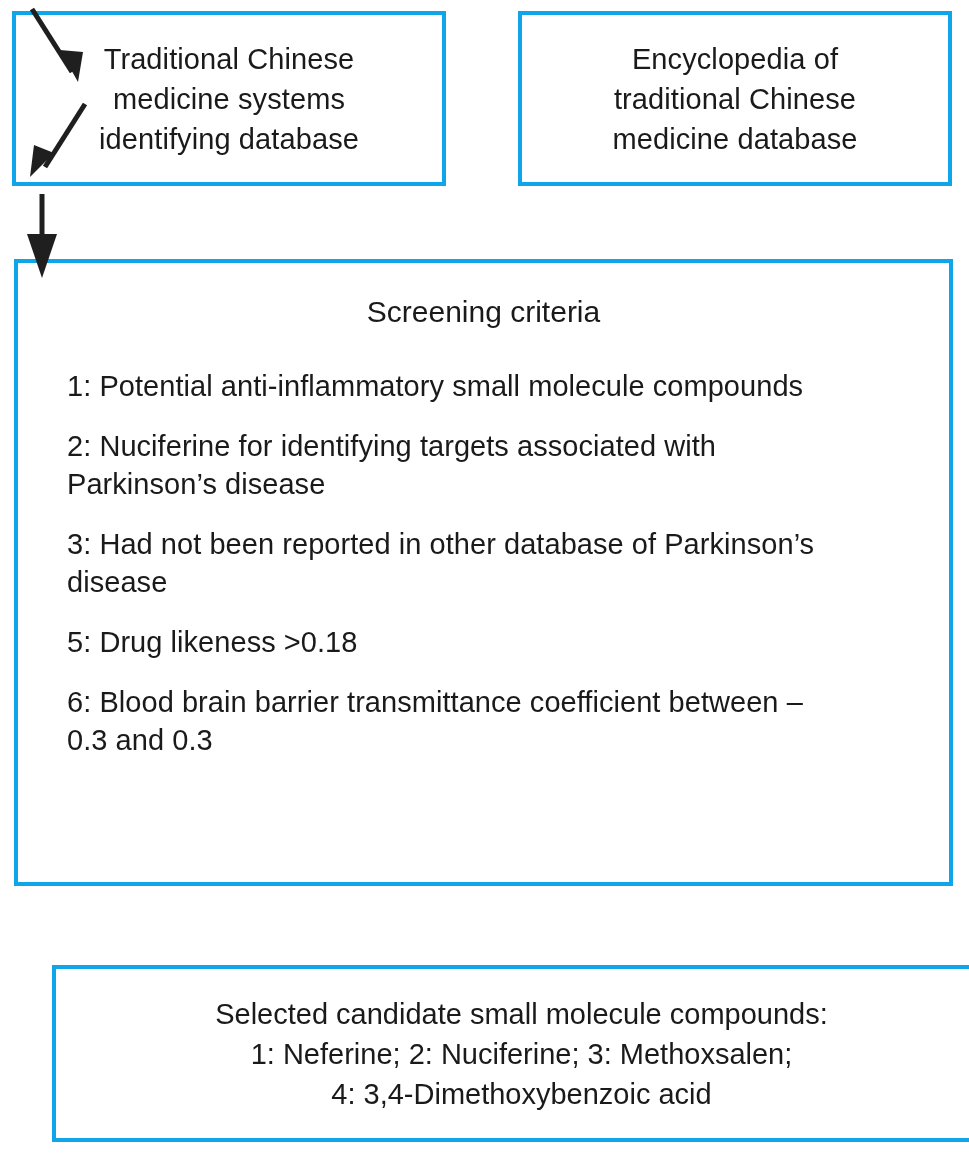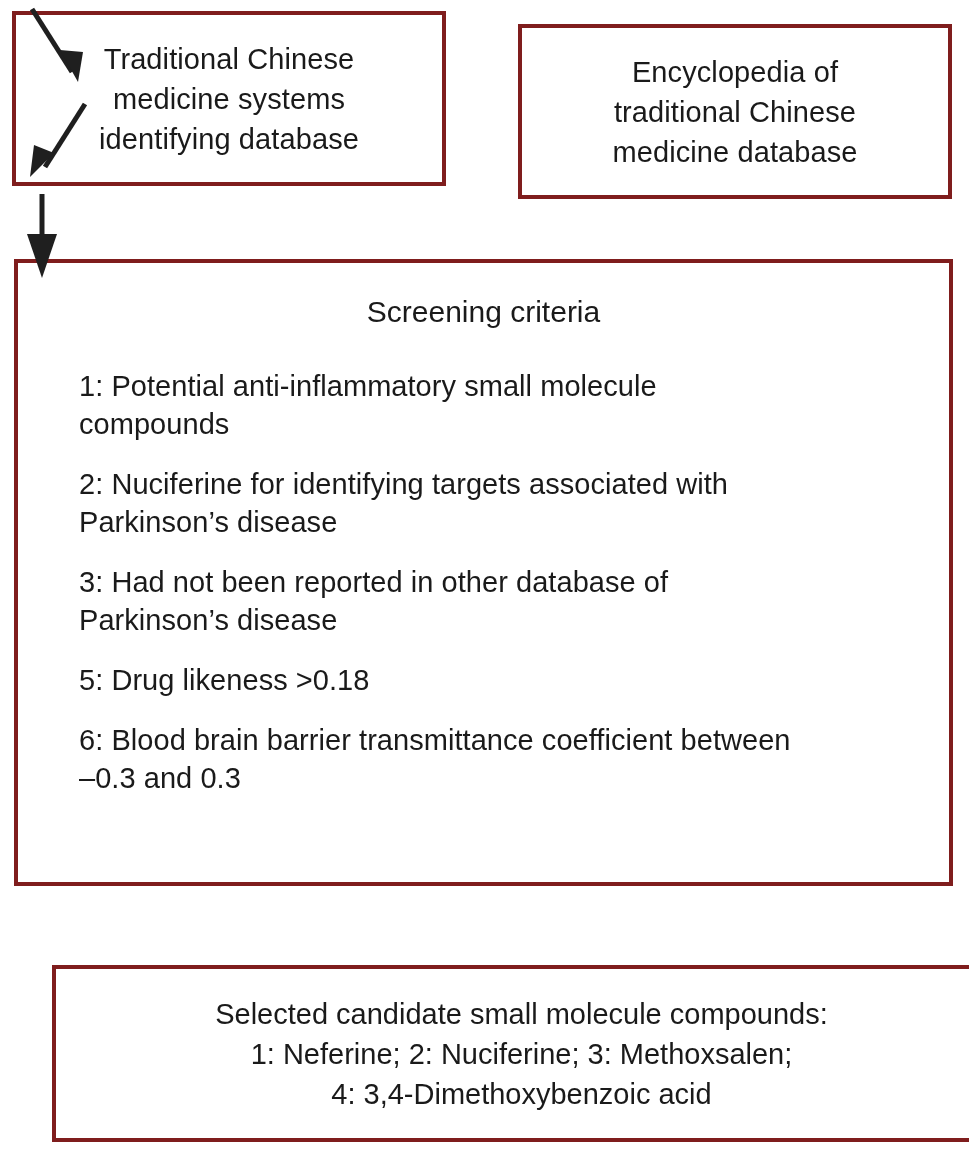--- a/index.html
+++ b/index.html
@@ -12,37 +12,37 @@
     width: 969px;
     height: 1158px;
     background: #ffffff;
     font-family: "Liberation Sans", sans-serif;
     color: #1a1a1a;
     overflow: hidden;
   }
   .box {
     position: absolute;
     box-sizing: border-box;
-    border: 4px solid #7f1d1d;
+    border: 4px solid #0ea5e9;
     background: #ffffff;
   }
   
   #box-tcmsp {
     left: 12px;
     top: 11px;
     width: 434px;
     height: 175px;
     display: flex;
     align-items: center;
     justify-content: center;
   }
   
   #box-etcm {
     left: 518px;
-    top: 24px;
+    top: 11px;
     width: 434px;
     height: 175px;
     display: flex;
     align-items: center;
     justify-content: center;
   }
   .src-text {
     text-align: center;
     font-size: 29px;
     line-height: 40px;
@@ -56,21 +56,21 @@
     width: 939px;
     height: 627px;
   }
   #screening-title {
     text-align: center;
     font-size: 30px;
     line-height: 34px;
     margin-top: 32px;
   }
   #criteria-list {
-    margin: 16px;
+    margin: 4px;
     padding: 0;
     list-style: none;
     margin-top: 38px;
   }
   #criteria-list li {
     font-size: 29px;
     line-height: 38px;
     padding-left: 45px;
     padding-right: 120px;
     margin-bottom: 22px;

